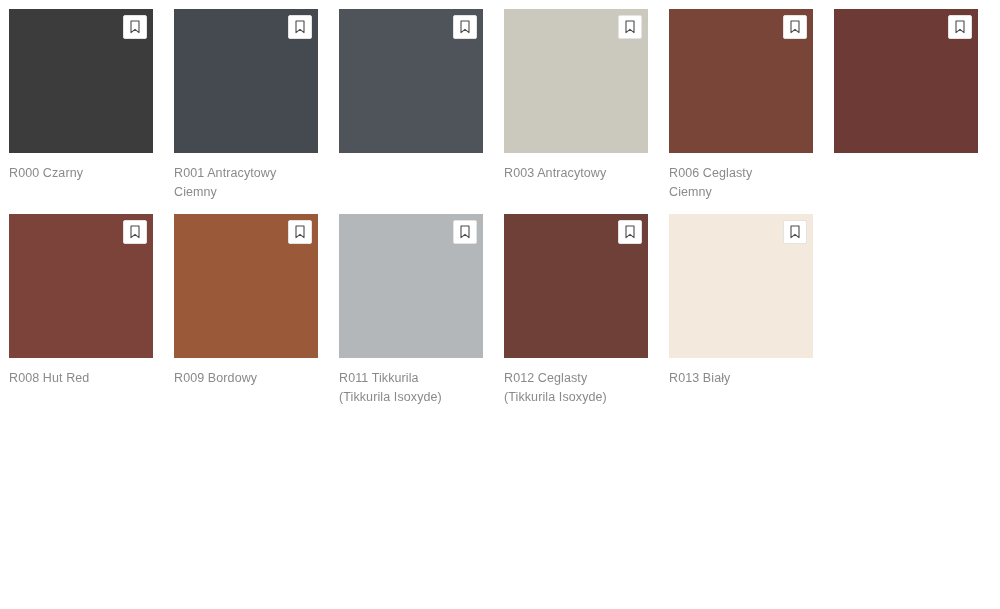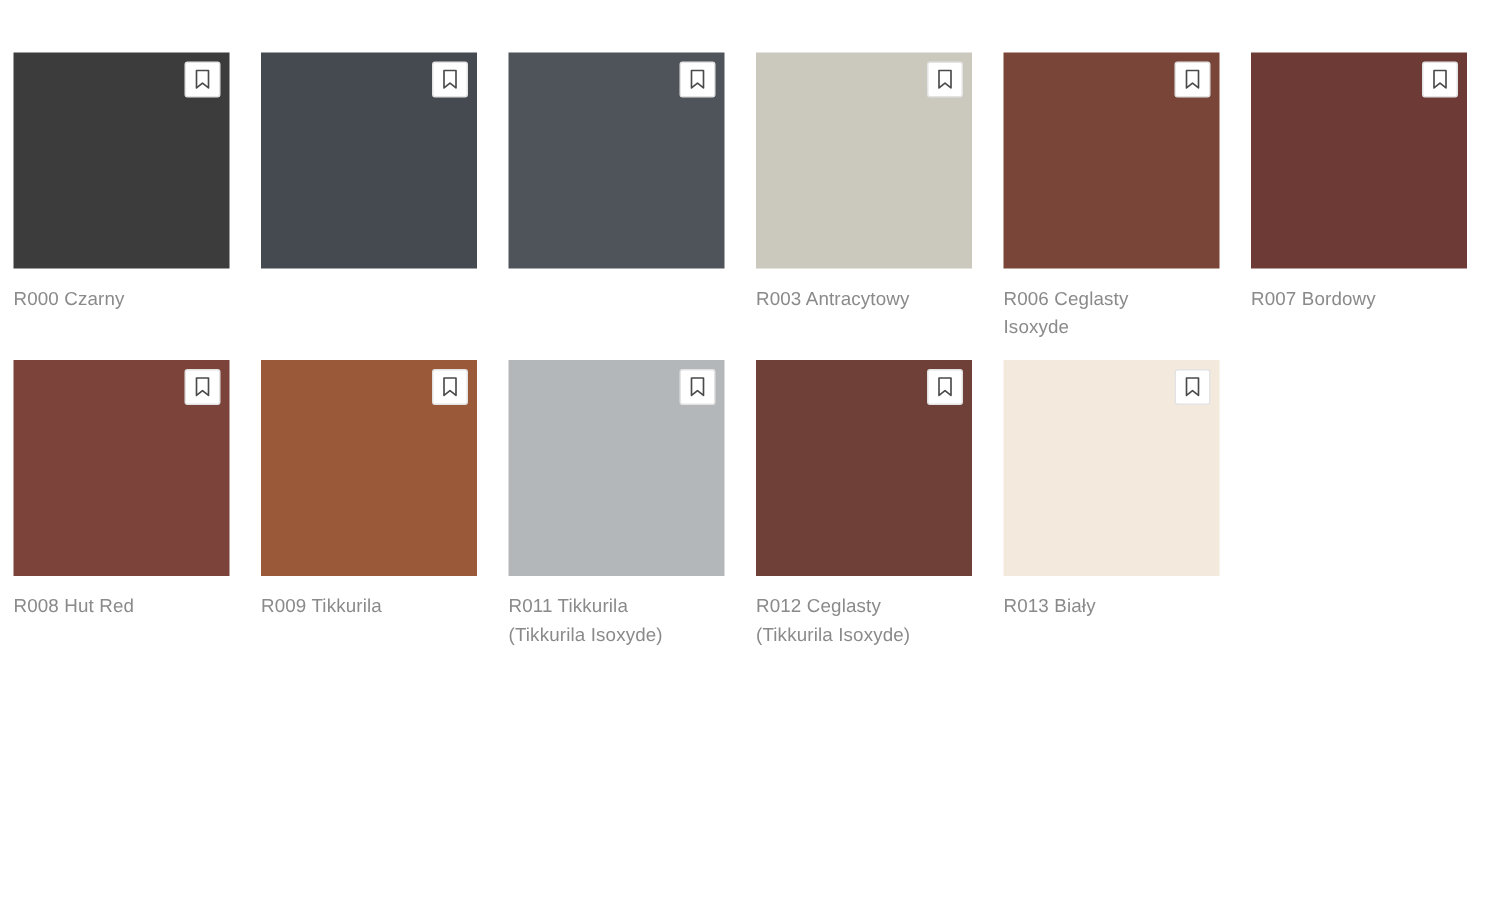--- a/index.html
+++ b/index.html
@@ -20,21 +20,20 @@
     column-gap: 0px;
     row-gap: 0px;
     padding: 9px 0 0 9px;
     box-sizing: border-box;
   }
   .swatch-card {
     width: 133px;
     box-sizing: border-box;
     padding-right: 21px;
     position: relative;
-    margin-top: 26px;
   }
   .swatch-tile {
     position: relative;
     width: 144px;
     height: 144px;
     box-sizing: border-box;
   }
   .bookmark-button {
     position: absolute;
     top: 6px;
@@ -78,20 +77,21 @@
       <div class="swatch-label">R000 Czarny</div>
     </div>
     <div class="swatch-card">
       <div class="swatch-tile" style="background: rgb(69, 73, 80);">
         <div class="bookmark-button">
           <svg width="12" height="14" viewBox="0 0 12 14">
             <path d="M2 1 H10 V12.6 L6 9.4 L2 12.6 Z" fill="none" stroke="#4a4a4a" stroke-width="1.1" stroke-linejoin="round"></path>
           </svg>
         </div>
       </div>
+      <div class="swatch-label">R001 Antracytowy Ciemny</div>
     </div>
     <div class="swatch-card">
       <div class="swatch-tile" style="background: rgb(79, 83, 90);">
         <div class="bookmark-button">
           <svg width="12" height="14" viewBox="0 0 12 14">
             <path d="M2 1 H10 V12.6 L6 9.4 L2 12.6 Z" fill="none" stroke="#4a4a4a" stroke-width="1.1" stroke-linejoin="round"></path>
           </svg>
         </div>
       </div>
     </div>
@@ -106,51 +106,50 @@
       <div class="swatch-label">R003 Antracytowy</div>
     </div>
     <div class="swatch-card">
       <div class="swatch-tile" style="background: rgb(122, 69, 57);">
         <div class="bookmark-button">
           <svg width="12" height="14" viewBox="0 0 12 14">
             <path d="M2 1 H10 V12.6 L6 9.4 L2 12.6 Z" fill="none" stroke="#4a4a4a" stroke-width="1.1" stroke-linejoin="round"></path>
           </svg>
         </div>
       </div>
-      <div class="swatch-label">R006 Ceglasty Isoxyde</div>
+      <div class="swatch-label">R006 Ceglasty Ciemny</div>
     </div>
     <div class="swatch-card">
       <div class="swatch-tile" style="background: rgb(110, 58, 54);">
         <div class="bookmark-button">
           <svg width="12" height="14" viewBox="0 0 12 14">
             <path d="M2 1 H10 V12.6 L6 9.4 L2 12.6 Z" fill="none" stroke="#4a4a4a" stroke-width="1.1" stroke-linejoin="round"></path>
           </svg>
         </div>
       </div>
-      <div class="swatch-label">R007 Bordowy</div>
     </div>
     <div class="swatch-card">
       <div class="swatch-tile" style="background: rgb(123, 67, 57);">
         <div class="bookmark-button">
           <svg width="12" height="14" viewBox="0 0 12 14">
             <path d="M2 1 H10 V12.6 L6 9.4 L2 12.6 Z" fill="none" stroke="#4a4a4a" stroke-width="1.1" stroke-linejoin="round"></path>
           </svg>
         </div>
       </div>
       <div class="swatch-label">R008 Hut Red</div>
     </div>
     <div class="swatch-card">
       <div class="swatch-tile" style="background: rgb(154, 89, 57);">
         <div class="bookmark-button">
           <svg width="12" height="14" viewBox="0 0 12 14">
             <path d="M2 1 H10 V12.6 L6 9.4 L2 12.6 Z" fill="none" stroke="#4a4a4a" stroke-width="1.1" stroke-linejoin="round"></path>
           </svg>
         </div>
       </div>
-      <div class="swatch-label">R009 Tikkurila</div>
+      <div class="swatch-label">R009 Bordowy</div>
     </div>
     <div class="swatch-card">
       <div class="swatch-tile" style="background: rgb(179, 183, 186);">
         <div class="bookmark-button">
           <svg width="12" height="14" viewBox="0 0 12 14">
             <path d="M2 1 H10 V12.6 L6 9.4 L2 12.6 Z" fill="none" stroke="#4a4a4a" stroke-width="1.1" stroke-linejoin="round"></path>
           </svg>
         </div>
       </div>
       <div class="swatch-label">R011 Tikkurila (Tikkurila Isoxyde)</div>

